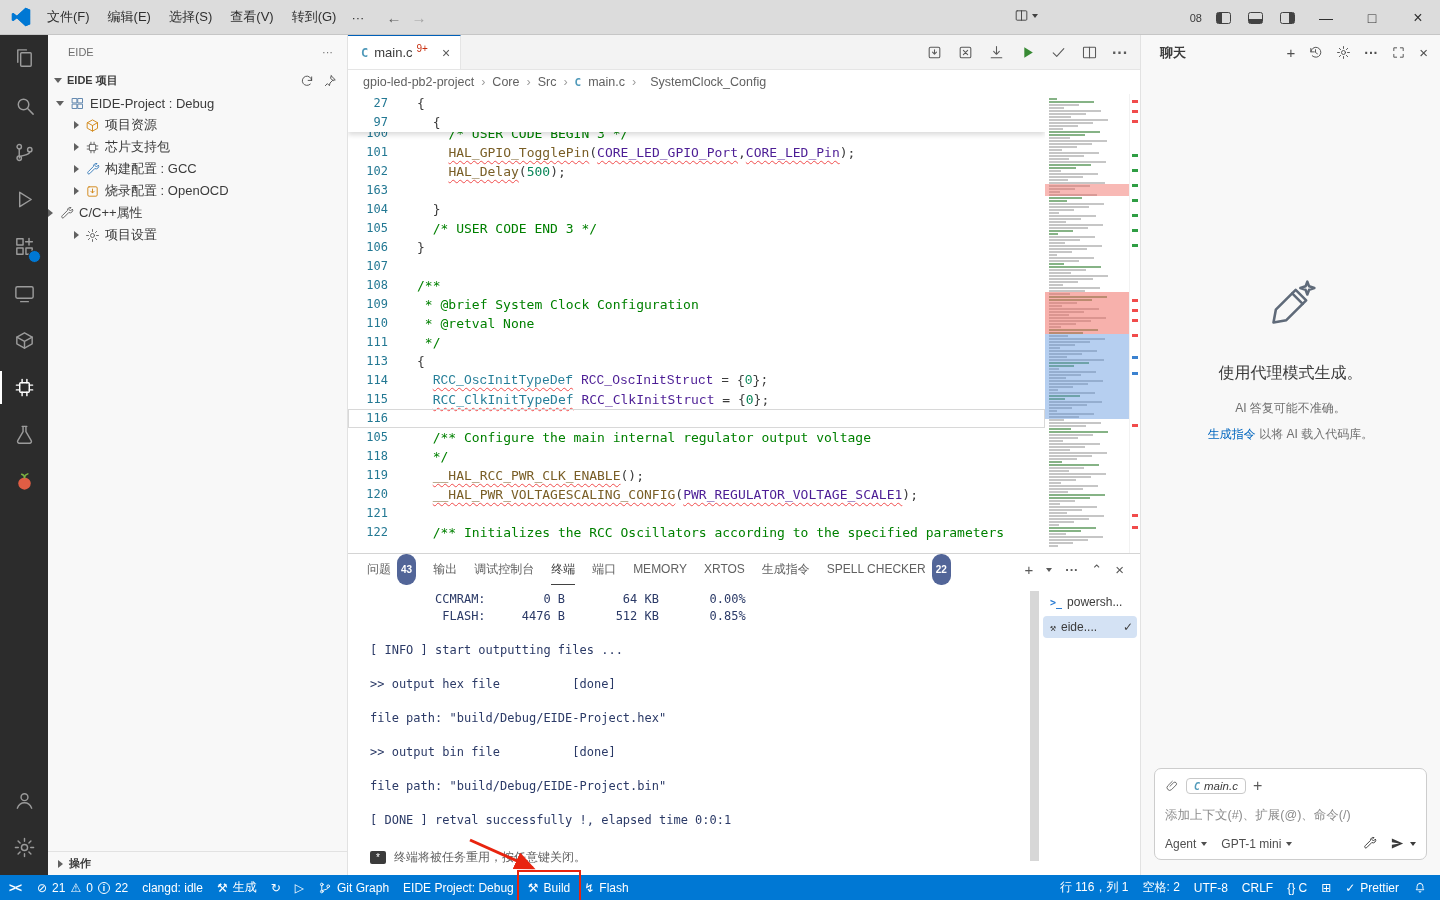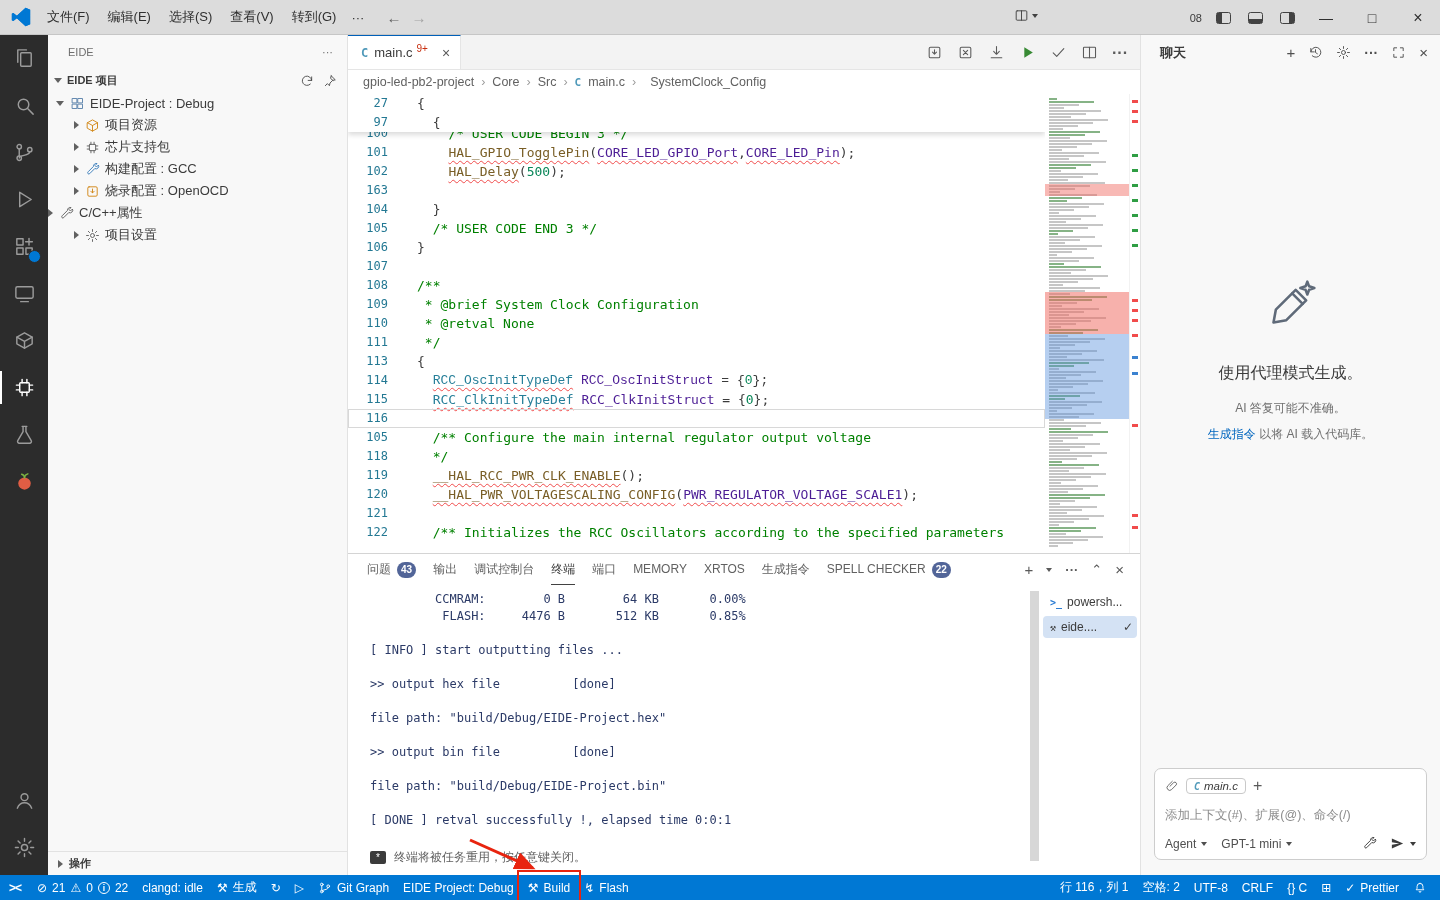--- a/index.html
+++ b/index.html
@@ -73,21 +73,21 @@
 .mm-row{height:2px;margin:0 0 1px 4px;background:#c6c6c6}
 .mm-ov{position:absolute;left:0;right:0}
 .ruler{position:absolute;right:0;top:0;width:11px;bottom:0;background:#fff;z-index:6;border-left:1px solid #f2f2f2}
 .rl-mark{position:absolute;left:2px;width:6px;height:3px}
 
 
 .panel{position:absolute;left:348px;top:553px;width:792px;height:322px;background:#fff;border-top:1px solid #d4d4d4;z-index:8}
 .panel-tabs{height:31px;display:flex;align-items:center;gap:17px;padding-left:19px;font-size:12px;color:#616161;position:relative}
 .ptab{display:flex;align-items:center;gap:6px;height:31px;line-height:31px}
 .ptab.active{color:#3b3b3b;box-shadow:inset 0 -1px 0 #424242}
-.pbadge{background:#526598;color:#fff;border-radius:9px;min-width:17px;height:16px;font-size:10px;display:flex;align-items:center;justify-content:center;padding:0 4px;font-weight:700}
+.pbadge{background:#526598;color:#fff;border-radius:9px;min-width:17px;height:31px;font-size:10px;display:flex;align-items:center;justify-content:center;padding:0 4px;font-weight:700}
 .panel-acts{position:absolute;right:16px;top:0;height:31px;display:flex;gap:13px;align-items:center;color:#5a5a5a;font-size:13px}
 .term-wrap{position:absolute;left:0;top:31px;right:100px;bottom:0;overflow:hidden;padding-top:6px}
 .tline{height:17px;line-height:17px;font-family:"DejaVu Sans Mono",monospace;font-size:12px;color:#2b3a67;padding-left:22px;white-space:pre}
 .reuse{display:flex;align-items:center;gap:8px;padding-left:22px;height:18px;margin-top:2px}
 .reuse .star{background:#3b3b3b;color:#fff;font-size:10px;width:16px;height:13px;display:flex;align-items:center;justify-content:center;border-radius:2px}
 .reuse .txt{font-size:12px;color:#616161;font-family:"DejaVu Sans Mono",monospace}
 .term-scroll{position:absolute;right:101px;top:37px;bottom:14px;width:9px;background:#c9c9c9;opacity:.75;z-index:9}
 .term-list{position:absolute;right:0;top:37px;width:97px;bottom:0;display:flex;flex-direction:column;gap:3px;padding-right:3px}
 .tl-row{height:22px;display:flex;align-items:center;gap:5px;padding:0 4px 0 7px;font-size:12px;color:#3b3b3b;border-radius:4px}
 .tl-row.active{background:#d4e2f4}

